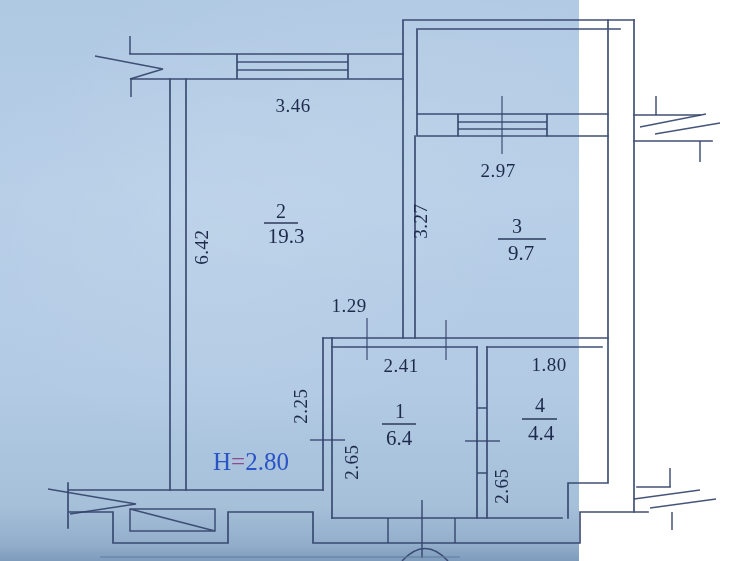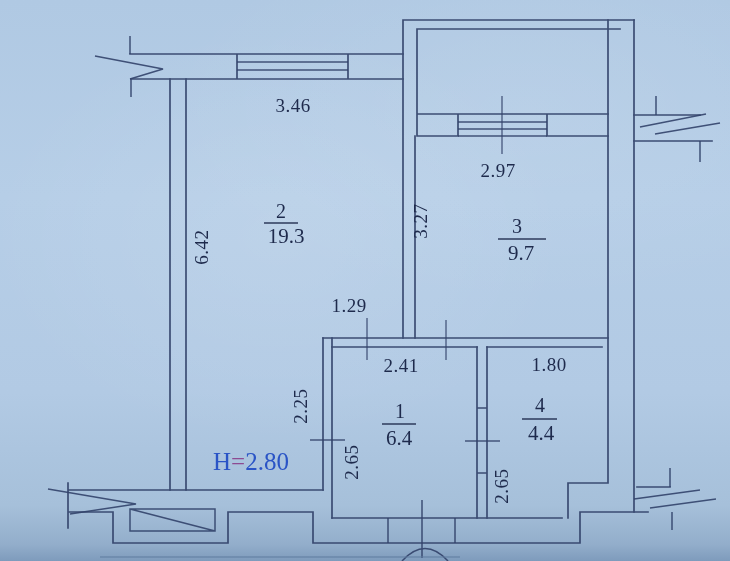--- a/index.html
+++ b/index.html
@@ -1,17 +1,17 @@
 <!DOCTYPE html>
 <html><head>
 <meta charset="utf-8">
 <style>
   html,body{margin:0;padding:0;}
   body{width:730px;height:561px;overflow:hidden;font-family:"Liberation Serif",serif;}
-  .stage{position:relative;width:730px;height:561px;
+  .stage{position:relative;width:579px;height:561px;
     background:
       radial-gradient(ellipse 420px 300px at 38% 42%, rgba(255,255,255,0.10), rgba(255,255,255,0) 70%),
       radial-gradient(ellipse 500px 260px at 72% 20%, rgba(255,255,255,0.08), rgba(255,255,255,0) 75%),
       linear-gradient(180deg,#b0c9e3 0%,#b6cee7 35%,#b2cae4 70%,#a6c0da 90%,#93aecb 97%,#7e9bbc 100%);}
   svg{position:absolute;left:0;top:0;}
   text{fill:#1e2a4c;}
   .dim{font-size:19px;letter-spacing:0.5px;}
   .roomnum{font-size:20px;}
   .area{font-size:21px;}
   .hnote{font-size:25px;}

